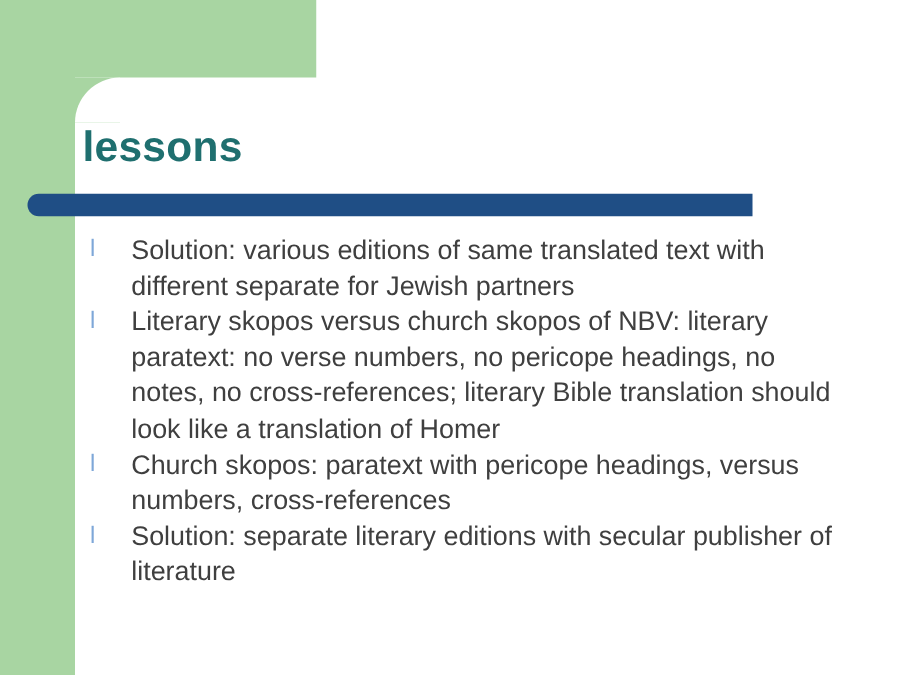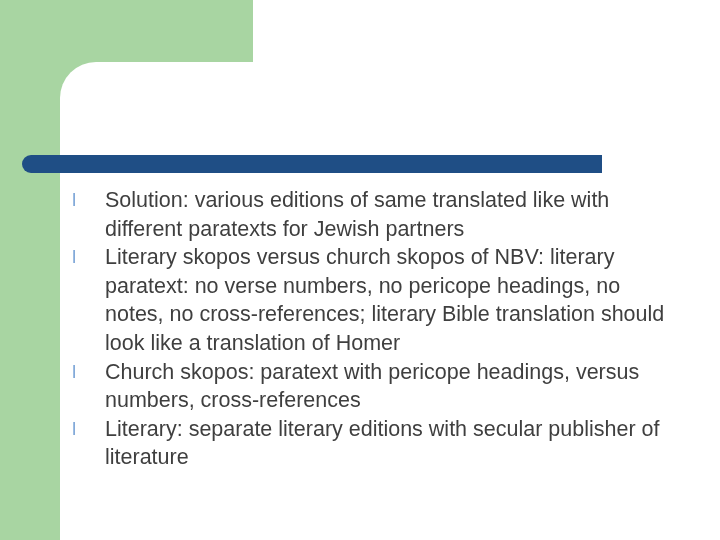--- a/index.html
+++ b/index.html
@@ -115,36 +115,37 @@
 </style>
 </head>
 <body>
 
 <div class="slide">
 
   <div class="left-band"></div>
   <div class="top-band"></div>
   <div class="notch"></div>
 
+  <div class="title">lessons</div>
   <div class="title-bar"></div>
 
   <div class="body">
     <ul class="bullets">
       <li>
         <span class="marker">l</span>
-        <span class="text">Solution: various editions of same translated like with different paratexts for Jewish partners</span>
+        <span class="text">Solution: various editions of same translated text with different separate for Jewish partners</span>
       </li>
       <li>
         <span class="marker">l</span>
         <span class="text">Literary skopos versus church skopos of NBV: literary paratext: no verse numbers, no pericope headings, no notes, no cross-references; literary Bible translation should look like a translation of Homer</span>
       </li>
       <li>
         <span class="marker">l</span>
         <span class="text">Church skopos: paratext with pericope headings, versus numbers, cross-references</span>
       </li>
       <li>
         <span class="marker">l</span>
-        <span class="text">Literary: separate literary editions with secular publisher of literature</span>
+        <span class="text">Solution: separate literary editions with secular publisher of literature</span>
       </li>
     </ul>
   </div>
 
 </div>
 
 </body></html>

